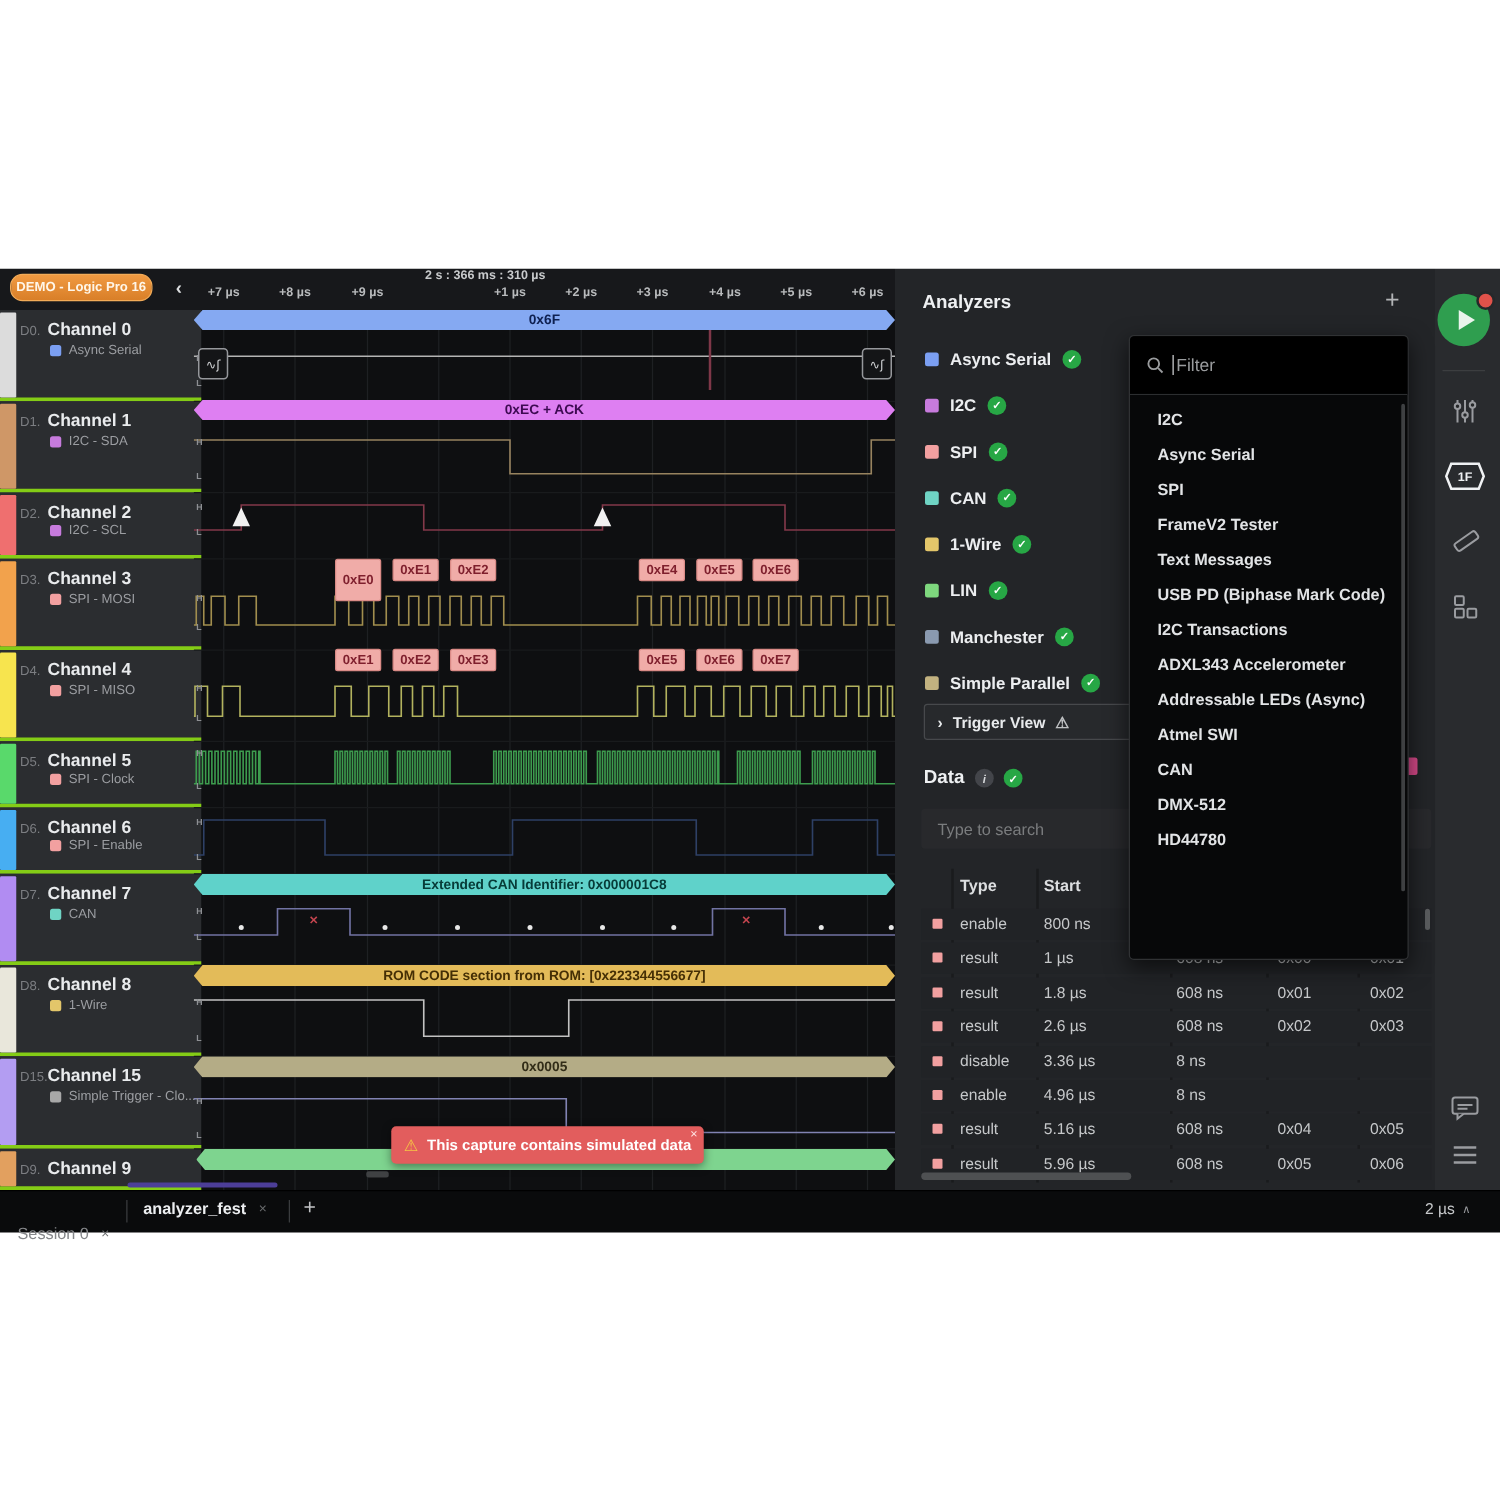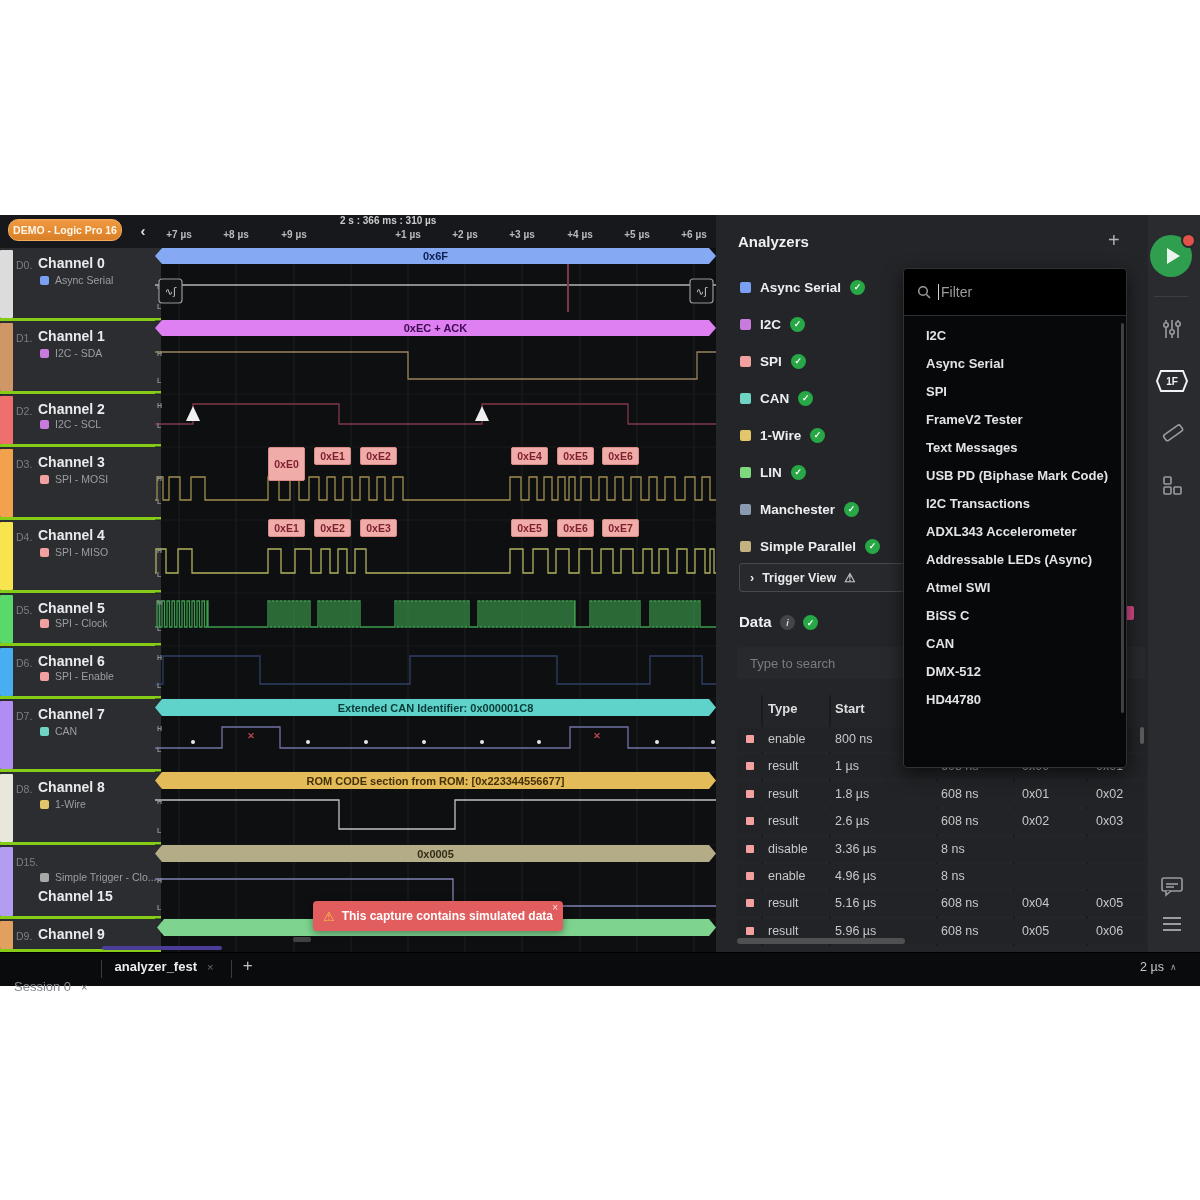--- a/index.html
+++ b/index.html
@@ -165,21 +165,21 @@
       <div class="abs chrow" style="top: 772px; height: 73px; background: rgb(43, 45, 48);">
         <div class="edge abs" style="top: 2px; height: 68px; background: rgb(233, 231, 219);"></div>
         <div class="chid" style="top: 11px;">D8.</div>
         <div class="chname" style="top: 7px;">Channel 8</div>
         <div class="chsw" style="top: 28px; background: rgb(227, 198, 106);"></div>
         <div class="chproto" style="top: 26px;">1-Wire</div>
       </div>
       <div class="abs chrow" style="top: 845px; height: 74px; background: rgb(43, 45, 48);">
         <div class="edge abs" style="top: 2px; height: 69px; background: rgb(179, 157, 242);"></div>
         <div class="chid" style="top: 11px;">D15.</div>
-        <div class="chname" style="top: 7px; margin-top: 36px;">Channel 15</div>
+        <div class="chname" style="top: 7px;">Channel 15</div>
         <div class="chsw" style="top: 28px; background: rgb(168, 168, 168);"></div>
         <div class="chproto" style="top: 26px;">Simple Trigger - Clo...</div>
       </div>
       <div class="abs chrow" style="top: 919px; height: 33px; background: rgb(43, 45, 48);">
         <div class="edge abs" style="top: 2px; height: 28px; background: rgb(226, 160, 95);"></div>
         <div class="chid" style="top: 11px;">D9.</div>
         <div class="chname" style="top: 7px;">Channel 9</div>
       </div>
     </div>
 
@@ -423,21 +423,20 @@
         <div class="dditem">I2C</div>
         <div class="dditem">Async Serial</div>
         <div class="dditem">SPI</div>
         <div class="dditem">FrameV2 Tester</div>
         <div class="dditem">Text Messages</div>
         <div class="dditem">USB PD (Biphase Mark Code)</div>
         <div class="dditem">I2C Transactions</div>
         <div class="dditem">ADXL343 Accelerometer</div>
         <div class="dditem">Addressable LEDs (Async)</div>
         <div class="dditem">Atmel SWI</div>
-        <div class="dditem">BiSS C</div>
         <div class="dditem">CAN</div>
         <div class="dditem">DMX-512</div>
         <div class="dditem">HD44780</div>
       </div>
     <div class="ddscroll"></div>
   </div>
   <div class="abs pinkbadge"></div>
 
   <div class="abs play">
       <div class="tri"></div>

